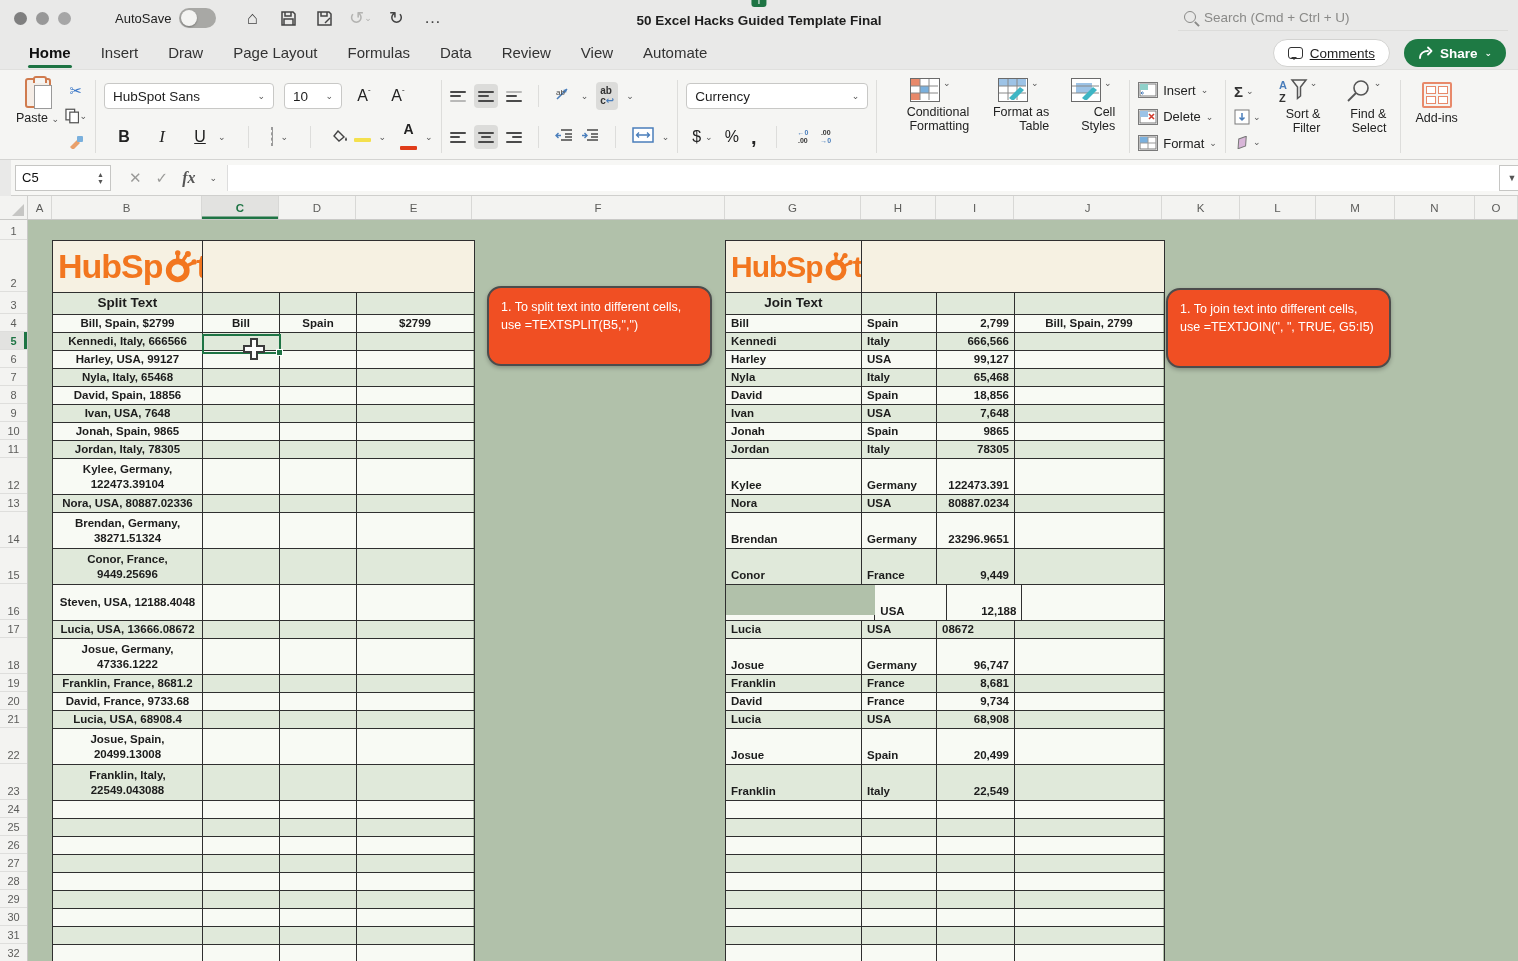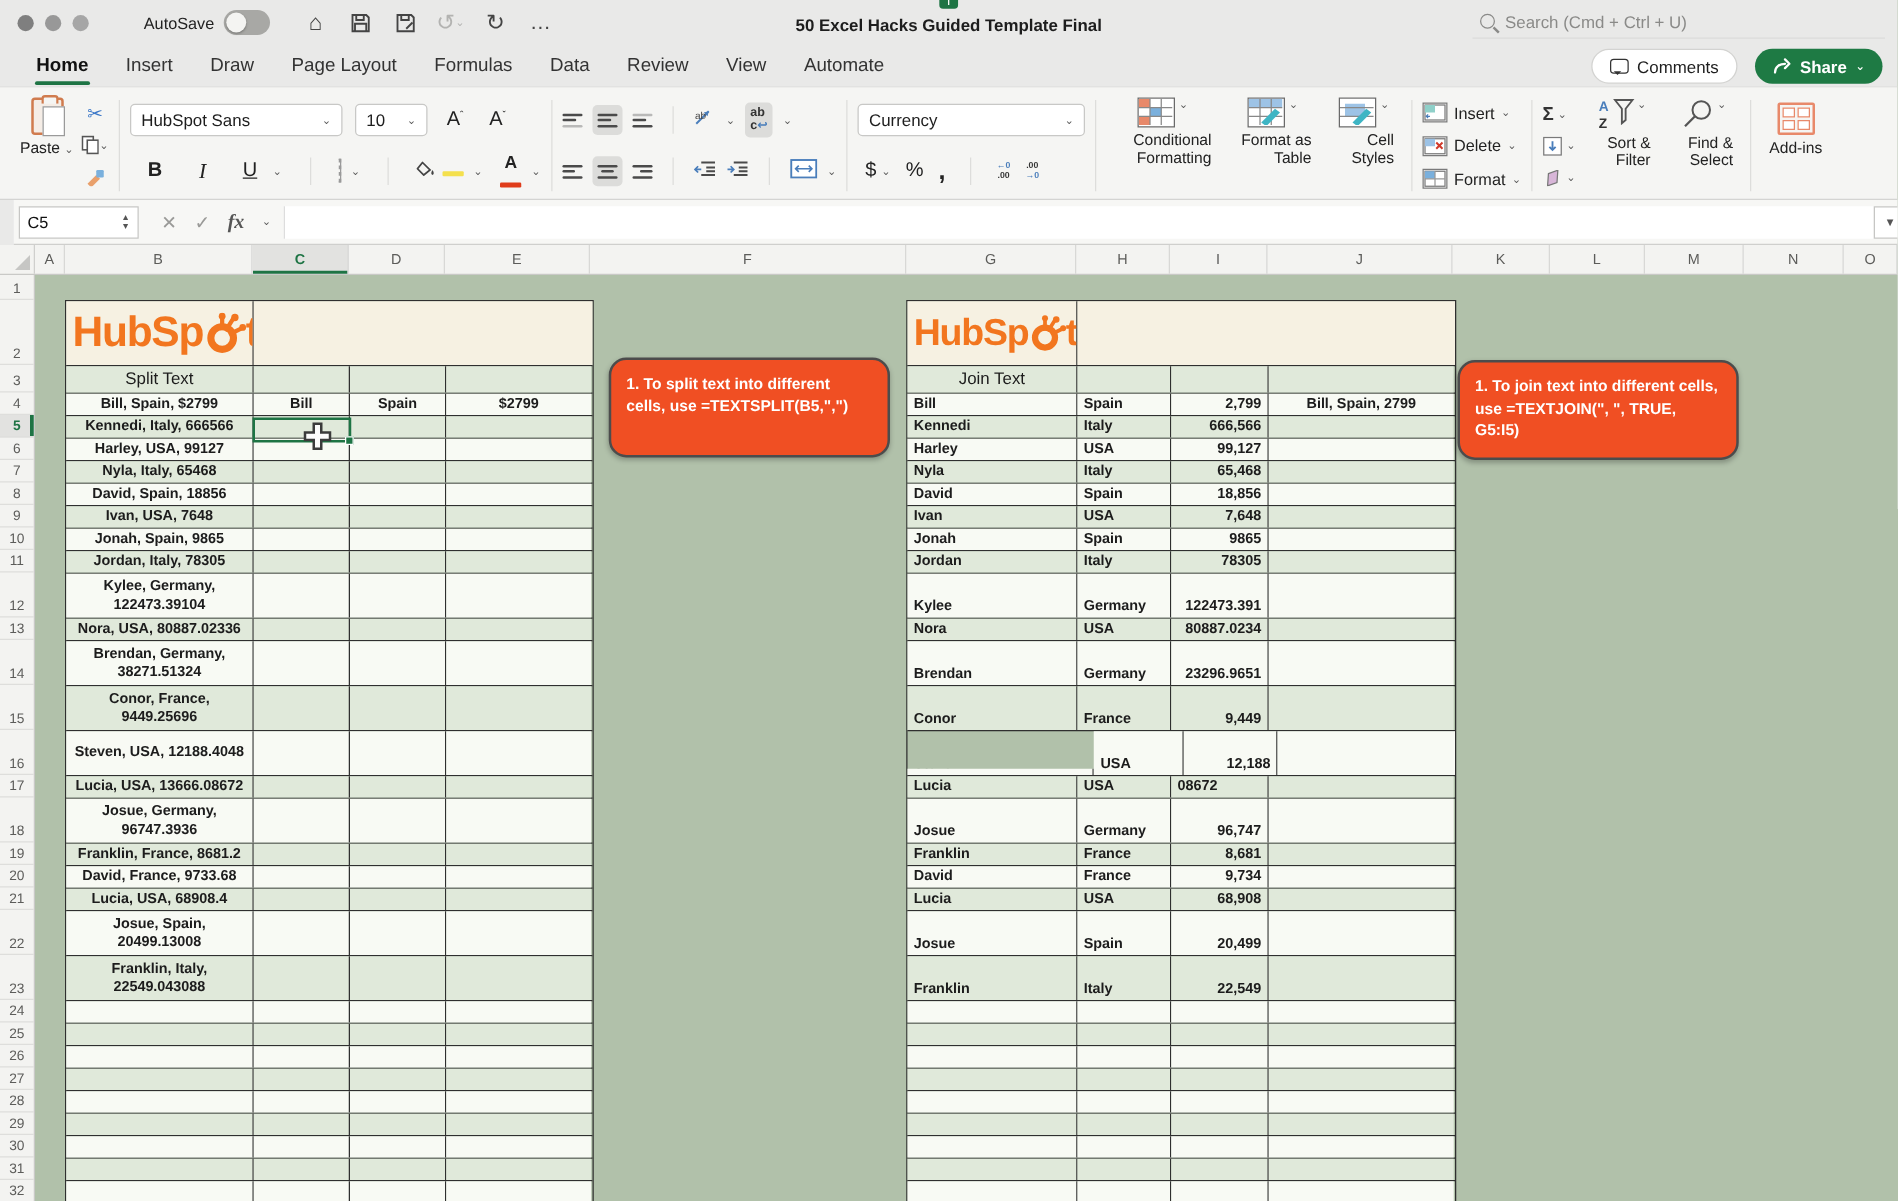--- a/index.html
+++ b/index.html
@@ -26,21 +26,21 @@
   .mag:after { content:""; position:absolute; width:6px; height:1.8px; background:#8a8a88; transform:rotate(45deg); left:9px; top:11px; }
 
   
   .tabrow { position:absolute; left:0; top:36px; width:1518px; height:34px; background:#e9e9e8; display:flex; align-items:center; border-bottom:1px solid #e0e0de; }
   .tabs { display:flex; margin-left:16px; gap:4px; }
   .tab { padding:6px 13px; font-size:15px; color:#333; cursor:default; position:relative; }
   .tab.active { font-weight:700; color:#111; }
   .tab.active:after { content:""; position:absolute; left:12px; right:12px; bottom:-1px; height:3px; background:#1e7444; border-radius:2px; }
   .tr-buttons { position:absolute; right:12px; top:3px; display:flex; gap:14px; }
   .pill { height:28px; border-radius:15px; display:flex; align-items:center; gap:7px; padding:0 14px; font-size:13.5px; }
-  .pill.comments { background:#fff; border:1px solid #d3d3d1; color:#1d1d1d; }
+  .pill.comments { background:#fff; border:1px solid #d3d3d1; color:#1d1d1d;text-decoration:underline; }
   .pill.share { background:#1e7a44; color:#fff; font-weight:600; }
   .bubble { width:15px; height:12px; border:1.6px solid #333; border-radius:3px; position:relative; }
   .bubble:after { content:""; position:absolute; left:2px; bottom:-5px; border:3px solid transparent; border-top-color:#333; }
 
   
   .ribbon { position:absolute; left:0; top:70px; width:1518px; height:90px; background:#f5f5f3; border-bottom:1px solid #d4d4d2; display:flex; align-items:stretch; padding:8px 6px 4px 10px; }
   .rdiv { width:1px; background:#dddddb; margin:2px 8px; }
   .rgroup { display:flex; }
   .rcol { display:flex; flex-direction:column; justify-content:space-between; }
   .rrow { display:flex; align-items:center; gap:10px; height:36px; }
@@ -94,27 +94,27 @@
   
   .xtable { position:absolute; border:1.5px solid #2f2f2f; }
   .trow { display:flex; border-bottom:1px solid #2f2f2f; }
   .trow:last-child { border-bottom:none; }
   .tcell { border-right:1px solid #2f2f2f; display:flex; padding:1px 5px; font-size:11.5px; color:#1c1c1c; overflow:hidden; line-height:1.25; }
   .tcell:last-child { border-right:none; }
   .bg-cream { background:#f6f1e2; } .bg-green { background:#e0e9da; } .bg-white { background:#f8faf4; }
   .v-center { align-items:center; } .v-bottom { align-items:flex-end; padding-bottom:2px; }
   .h-center { justify-content:center; text-align:center; } .h-left { justify-content:flex-start; } .h-right { justify-content:flex-end; }
   .cellbold { font-weight:600; }
-  .ttl { font-weight:400; font-size:13.5px; }
+  .ttl { font-weight:700; font-size:13.5px; }
   .logo { display:flex; align-items:center; font-weight:800; letter-spacing:-1px; }
 
   
   .selbox-cell { position:absolute; border:2px solid #1e7444; }
   .fillhandle { position:absolute; width:7px; height:7px; background:#1e7444; border:1px solid #fff; }
-  .callout { position:absolute; width:225px; background:#f04f23; border:2.5px solid #4c4c4c; border-radius:14px; color:#fff; font-size:12.5px; font-weight:700; line-height:1.4; padding:11px 12px; box-shadow:0 2px 4px rgba(0,0,0,.25); }
+  .callout { position:absolute; width:225px; background:#f04f23; border:2.5px solid #4c4c4c; border-radius:14px; color:#fff; font-size:12.5px; font-weight:400; line-height:1.4; padding:11px 12px; box-shadow:0 2px 4px rgba(0,0,0,.25); }
 </style>
 </head>
 <body>
 
 <div class="titlebar">
   <div class="lights">
     <span class="light" style="background:#7f7f7f"></span>
     <span class="light" style="background:#989898"></span>
     <span class="light" style="background:#a6a6a6"></span>
   </div>
@@ -641,21 +641,21 @@
           <div class="tcell bg-white v-center h-center cellbold" style="width: 77px;"></div>
           <div class="tcell bg-white v-center h-center cellbold" style="width: 116px;"></div>
         </div>
         <div class="trow" style="height: 18px;">
           <div class="tcell bg-green v-center h-center cellbold" style="width: 150px;">Lucia, USA, 13666.08672</div>
           <div class="tcell bg-green v-center h-center cellbold" style="width: 77px;"></div>
           <div class="tcell bg-green v-center h-center cellbold" style="width: 77px;"></div>
           <div class="tcell bg-green v-center h-center cellbold" style="width: 116px;"></div>
         </div>
         <div class="trow" style="height: 36px;">
-          <div class="tcell bg-white v-center h-center cellbold" style="width: 150px;">Josue, Germany, 96747.3936</div>
+          <div class="tcell bg-white v-center h-center cellbold" style="width: 150px;">Josue, Germany, 47336.1222</div>
           <div class="tcell bg-white v-center h-center cellbold" style="width: 77px;"></div>
           <div class="tcell bg-white v-center h-center cellbold" style="width: 77px;"></div>
           <div class="tcell bg-white v-center h-center cellbold" style="width: 116px;"></div>
         </div>
         <div class="trow" style="height: 18px;">
           <div class="tcell bg-green v-center h-center cellbold" style="width: 150px;">Franklin, France, 8681.2</div>
           <div class="tcell bg-green v-center h-center cellbold" style="width: 77px;"></div>
           <div class="tcell bg-green v-center h-center cellbold" style="width: 77px;"></div>
           <div class="tcell bg-green v-center h-center cellbold" style="width: 116px;"></div>
         </div>

